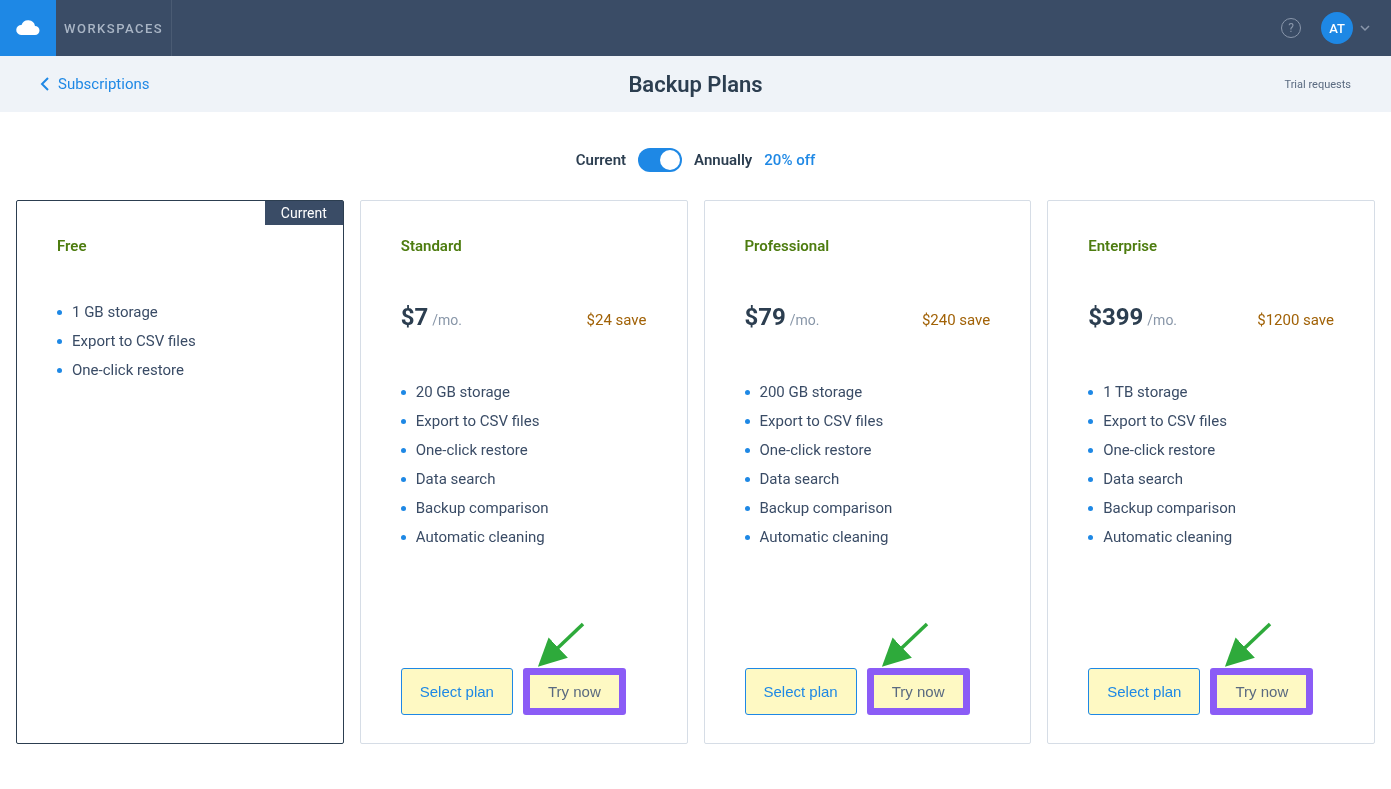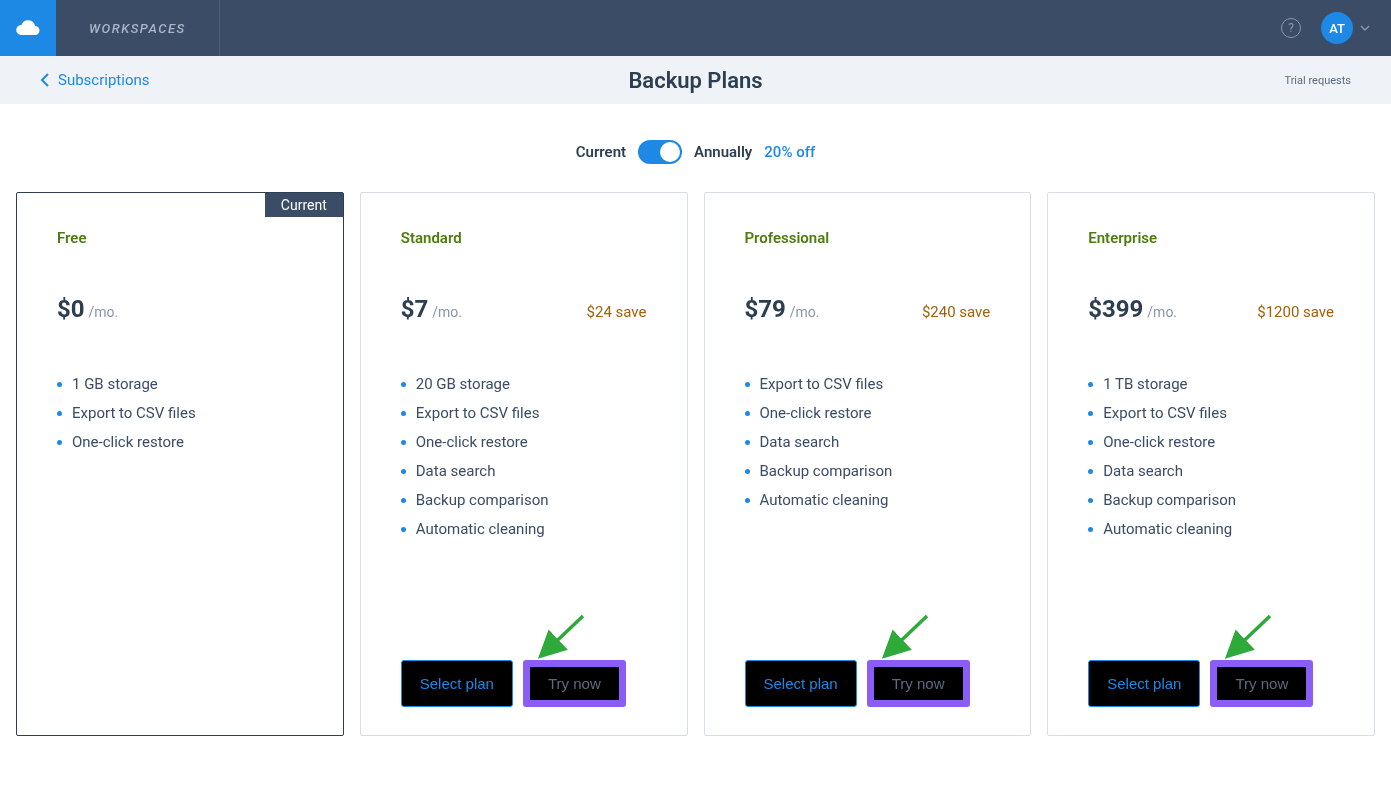--- a/index.html
+++ b/index.html
@@ -16,30 +16,29 @@
     }
     .logo-box {
       width: 56px;
       height: 56px;
       background: #1e88e5;
       display: flex;
       align-items: center;
       justify-content: center;
     }
     .nav-tab {
-      padding: 0 33px;
+      padding: 0 8px;
       height: 56px;
       display: flex;
       align-items: center;
       color: #a9b5c5;
       font-size: 13px;
       letter-spacing: 1.5px;
       font-weight: 500;
       border-right: 1px solid #4a5b73;
-      font-style: italic;
     }
     .topbar-right {
       margin-left: auto;
       display: flex;
       align-items: center;
       gap: 20px;
       padding-right: 20px;
     }
     .help-icon {
       width: 20px;
@@ -62,21 +61,21 @@
       align-items: center;
       justify-content: center;
       color: #ffffff;
       font-size: 13px;
       font-weight: 500;
     }
     .avatar-group { display: flex; align-items: center; gap: 6px; cursor: pointer; }
     .chev { color: #8a97ab; }
 
     .subhead {
-      height: 48px;
+      height: 56px;
       background: #eff3f8;
       display: flex;
       align-items: center;
       padding: 0 40px;
       position: relative;
     }
     .back-link { display: flex; align-items: center; gap: 8px; color: #1e88e5; font-size: 15px; cursor: pointer; }
     .page-title { position: absolute; left: 50%; transform: translateX(-50%); font-size: 22px; font-weight: 600; color: #2c3e50; }
     .trial-req { margin-left: auto; color: #5a6a80; font-size: 11px; cursor: pointer; }
 
@@ -125,21 +124,21 @@
     .price-row { display: flex; align-items: baseline; justify-content: space-between; margin-bottom: 52px; }
     .price { font-size: 24px; font-weight: 700; color: #2c3e50; }
     .per { font-size: 14px; font-weight: 400; color: #8896a8; margin-left: 4px; }
     .save { color: #a16207; font-size: 15px; }
     .features { list-style: none; }
     .features li { display: flex; align-items: center; gap: 10px; margin-bottom: 11px; font-size: 15px; color: #3a4c66; }
     .bullet { width: 5px; height: 5px; background: #1e88e5; border-radius: 50%; flex-shrink: 0; }
     .card-actions { margin-top: auto; display: flex; gap: 10px; }
     .btn {
       padding: 8px 18px; font-size: 15px; border-radius: 3px; cursor: pointer;
-      background: #000000;
+      background: #fef9c3;
     }
     .btn-primary { border: 1px solid #1e88e5; color: #1e88e5; }
     .btn-secondary { border: 7px solid #8b5cf6; color: #5a6a80; }
     .arrow-annot {
       position: absolute;
       pointer-events: none;
     }
   </style>
 </head>
 <body>
@@ -185,23 +184,20 @@
     <div class="toggle-knob"></div>
   </div>
   <span>Annually</span>
   <span class="discount-badge">20% off</span>
 </div>
 
 <div class="plans" id="plans-container">
     <div class="plan-card current">
       <div class="current-tag">Current</div>
       <div class="plan-name">Free</div>
-      <div class="price-row">
-        <div><span class="price">$0</span><span class="per">/mo.</span></div>
-      </div>
       <ul class="features">
         <li>
           <span class="bullet"></span>
           <span>1 GB storage</span>
         </li>
         <li>
           <span class="bullet"></span>
           <span>Export to CSV files</span>
         </li>
         <li>
@@ -257,20 +253,24 @@
     </div>
     <div class="plan-card">
       <div class="plan-name">Professional</div>
       <div class="price-row">
         <div><span class="price">$79</span><span class="per">/mo.</span></div>
         <span class="save">$240 save</span>
       </div>
       <ul class="features">
         <li>
           <span class="bullet"></span>
+          <span>200 GB storage</span>
+        </li>
+        <li>
+          <span class="bullet"></span>
           <span>Export to CSV files</span>
         </li>
         <li>
           <span class="bullet"></span>
           <span>One-click restore</span>
         </li>
         <li>
           <span class="bullet"></span>
           <span>Data search</span>
         </li>

